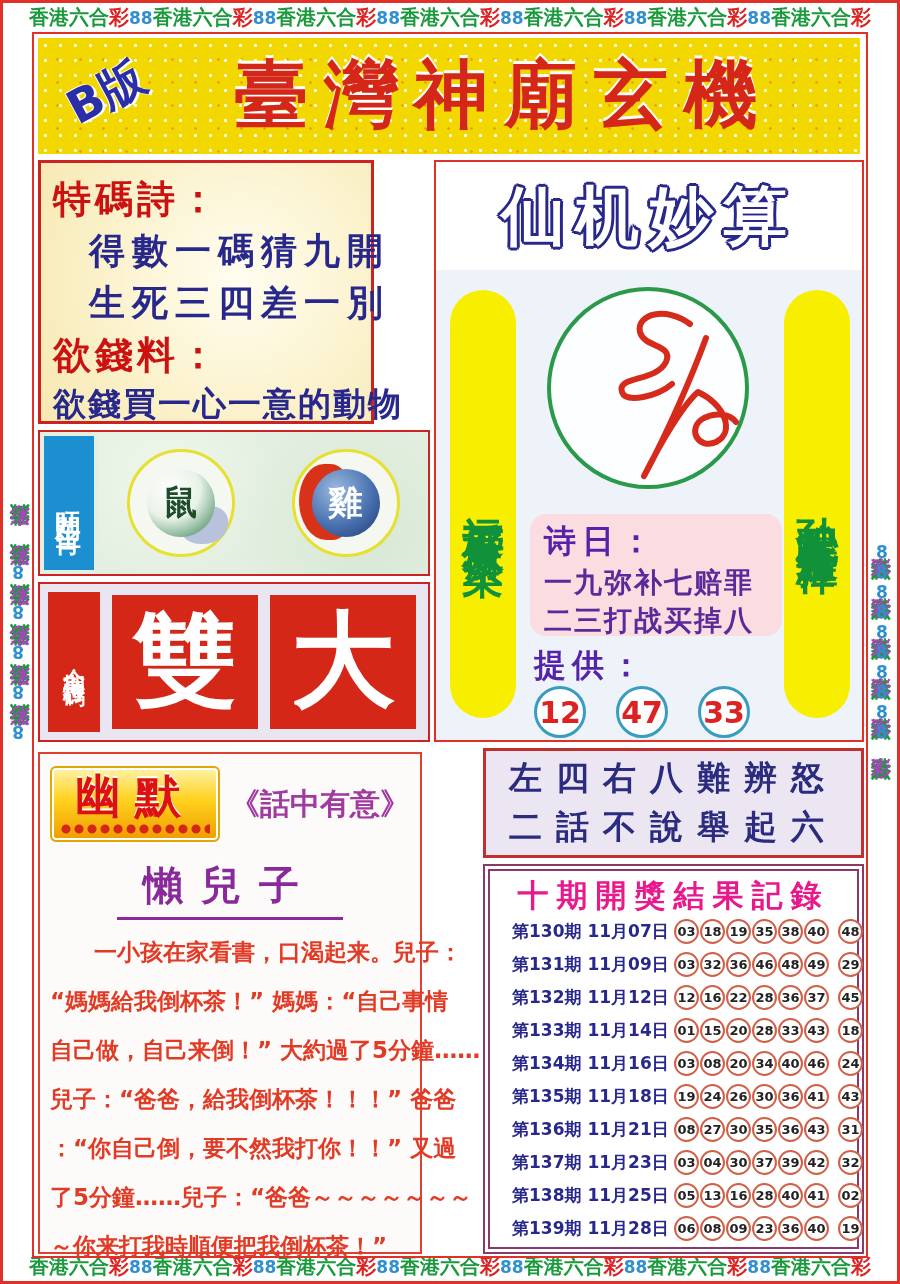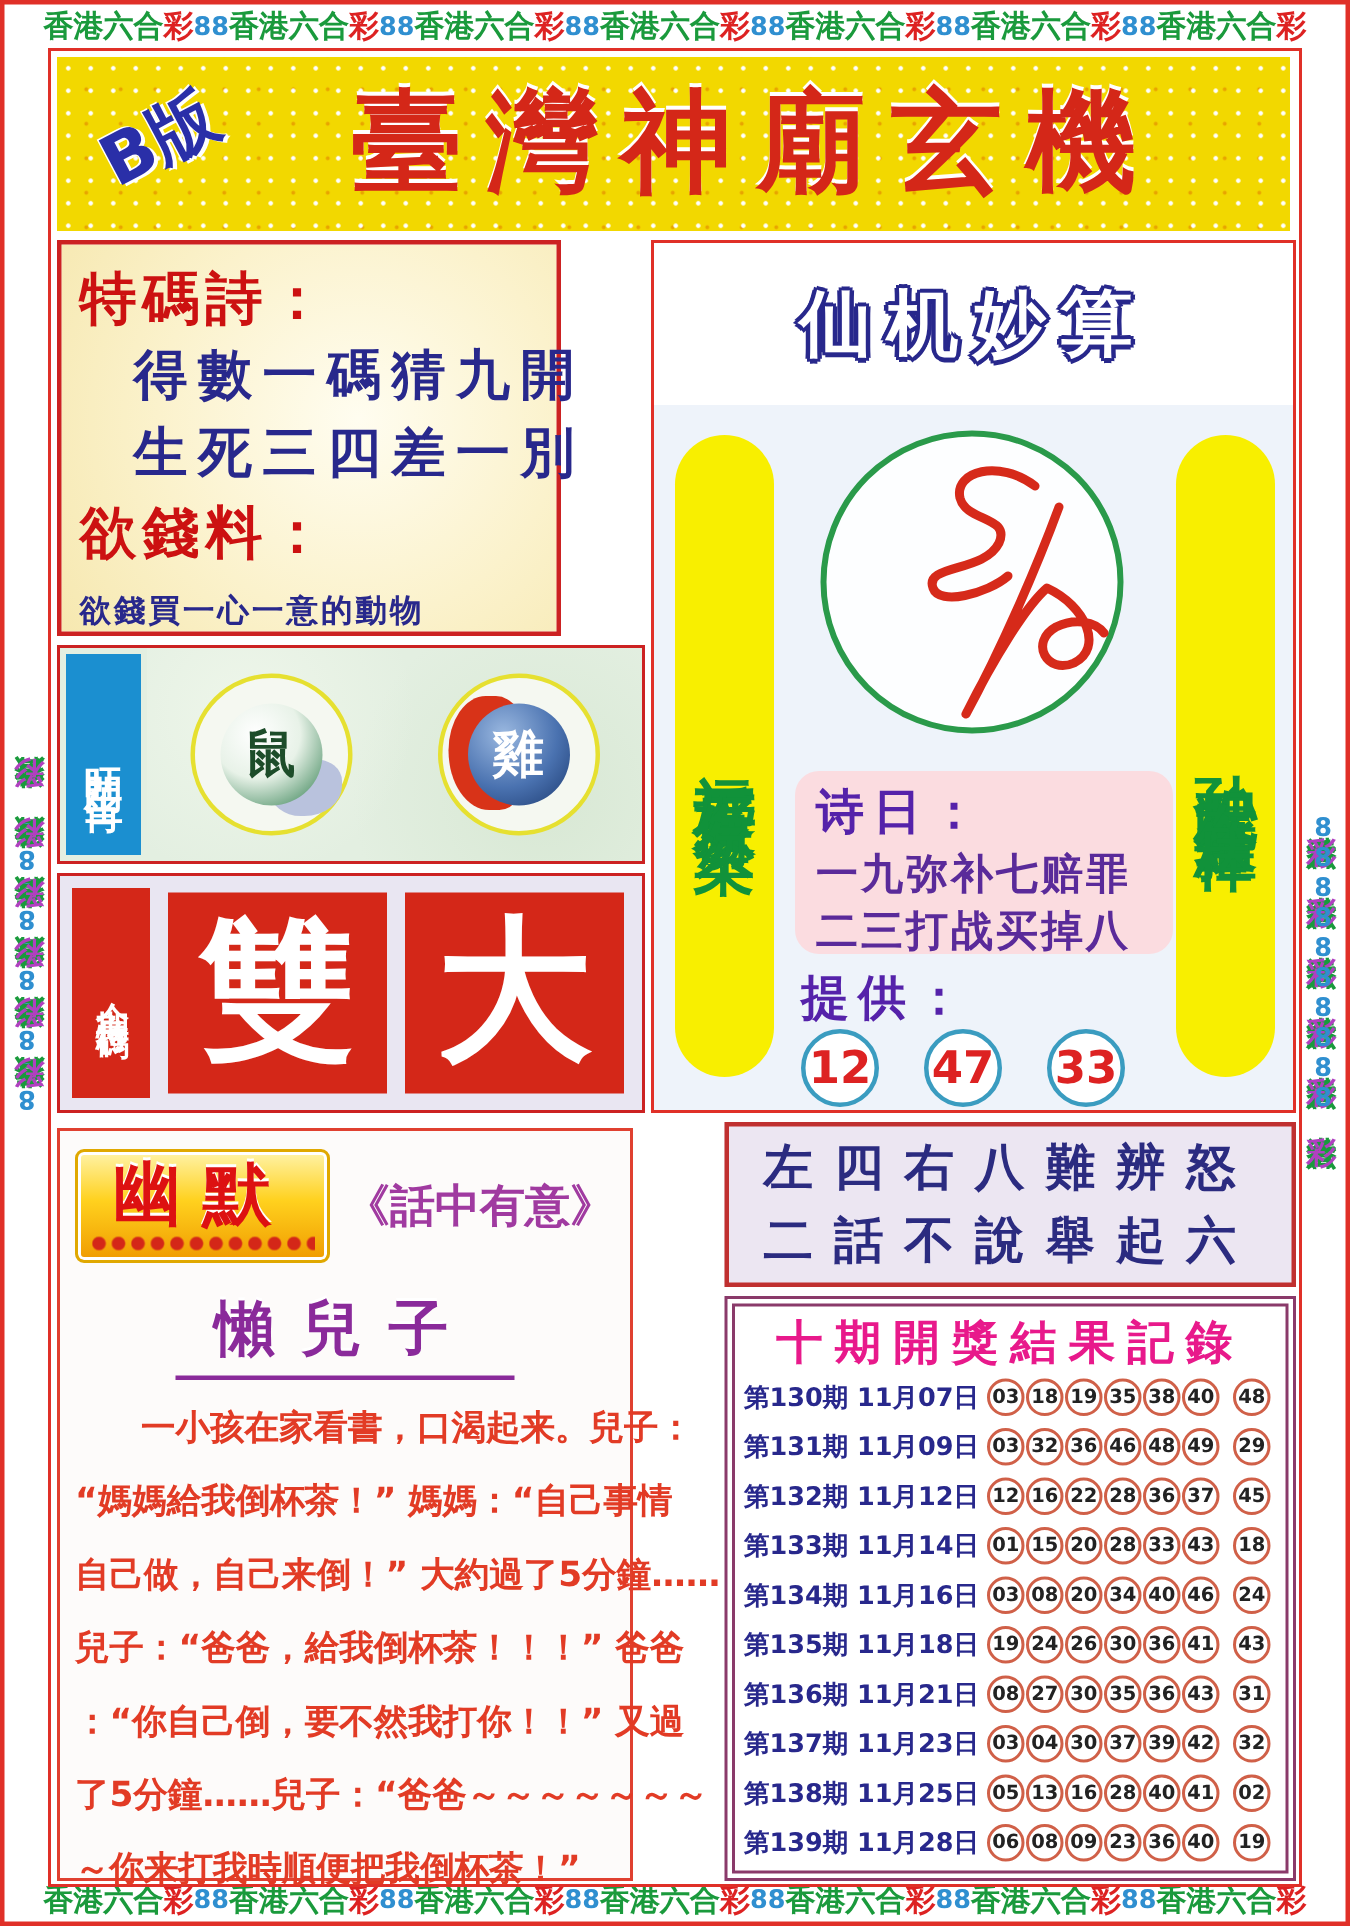--- a/index.html
+++ b/index.html
@@ -31,21 +31,21 @@
   .edition { position:absolute; left:28px; top:24px; transform:rotate(-28deg); font-size:46px; font-weight:bold;
     color:#2a2fa8; text-shadow:2px 2px 0 #fff, -1px -1px 0 #fff; }
   .banner-title { flex:1; text-align:center; padding-left:110px; font-size:74px; font-weight:bold; color:#d42718;
     letter-spacing:16px; text-shadow:0 -3px 0 #ffffff; white-space:nowrap; }
 
   
   .poem-box { position:absolute; left:4px; top:126px; width:336px; height:264px; border:3px solid #cc2222;
     background:radial-gradient(circle at 60% 45%, #fffdf0 0%, #fbf2cc 55%, #f6e8b0 100%); padding:10px 12px; }
   .poem-label { color:#cc1111; font-size:38px; font-weight:bold; letter-spacing:4px; line-height:52px; }
   .poem-line { color:#28288c; font-size:36px; font-weight:bold; letter-spacing:7px; line-height:52px; padding-left:36px; white-space:nowrap; }
-  .poem-last { color:#28288c; font-size:21px; font-weight:bold; letter-spacing:2px; line-height:52px; white-space:nowrap; }
+  .poem-last { color:#28288c; font-size:33px; font-weight:bold; letter-spacing:2px; line-height:52px; white-space:nowrap;font-family:Liberation Mono, monospace; }
 
   .zodiac-box { position:absolute; left:4px; top:396px; width:392px; height:146px; border:2px solid #cc2222;
     background:#e3efe1; display:flex; }
   .zodiac-label { width:50px; margin:4px; background:#1b8fd0; color:#fff; font-weight:bold; font-size:26px;
     writing-mode:vertical-rl; text-orientation:upright; display:flex; align-items:center; justify-content:center; letter-spacing:6px; }
   .zodiac-area { flex:1; display:flex; align-items:center; justify-content:space-around;
     background:radial-gradient(circle at 20% 30%, #eef6ea 0%, transparent 40%), radial-gradient(circle at 80% 70%, #d8e8d4 0%, transparent 45%), #e3efe1; }
   .zcircle { width:108px; height:108px; border-radius:50%; border:3px solid #e6e030; background:#f5f8f1;
     display:flex; align-items:center; justify-content:center; position:relative; }
   .zball { width:68px; height:68px; border-radius:50%; display:flex; align-items:center; justify-content:center;
@@ -73,21 +73,21 @@
   .humor-sub { color:#a03aa0; font-size:30px; font-weight:bold; white-space:nowrap; }
   .humor-title { margin:16px auto 6px; width:max-content; color:#8a2a9a; font-size:40px; font-weight:bold; letter-spacing:18px;
     border-bottom:3px solid #8a2a9a; padding:0 26px 4px; text-shadow:0 -2px 0 #fff; }
   .humor-story { margin-top:8px; }
   .humor-line { color:#e23b25; font-size:23px; font-weight:bold; line-height:49px; white-space:nowrap; }
   .humor-line.indent { padding-left:44px; }
 
   
   .magic-box { position:absolute; left:400px; top:126px; width:430px; height:582px; border:2px solid #e03028; background:#eef3fa; }
   .magic-title-band { position:absolute; left:0; top:0; width:100%; height:108px; background:#fff; display:flex; align-items:center; justify-content:center; }
-  .magic-title { font-size:48px; font-weight:bold; letter-spacing:10px; color:#ffffff;
+  .magic-title { font-size:64px; font-weight:bold; letter-spacing:10px; color:#ffffff;
     text-shadow:3px 0 0 #28288c,-3px 0 0 #28288c,0 3px 0 #28288c,0 -3px 0 #28288c,2px 2px 0 #28288c,-2px -2px 0 #28288c,2px -2px 0 #28288c,-2px 2px 0 #28288c; }
   .pill { position:absolute; width:66px; border-radius:33px; background:#f8ef00; display:flex; align-items:center; justify-content:center; }
   .pill-left  { left:14px;  top:128px; height:428px; }
   .pill-right { right:12px; top:128px; height:428px; }
   .pill-text { writing-mode:vertical-rl; text-orientation:upright; color:#11923a; font-size:42px; font-weight:bold; letter-spacing:6px; }
   .crystal { position:absolute; left:104px; top:118px; width:216px; height:216px; }
   .shiri-box { position:absolute; left:94px; top:352px; width:252px; height:122px; background:#fbdce0; border-radius:16px; padding:6px 14px; }
   .shiri-label { color:#5522aa; font-size:32px; font-weight:bold; letter-spacing:6px; }
   .shiri-line { color:#5a2a9a; font-size:28px; font-weight:bold; letter-spacing:2px; line-height:38px; white-space:nowrap; }
   .provide { position:absolute; left:98px; top:482px; color:#5522aa; font-size:32px; font-weight:bold; letter-spacing:6px; }
@@ -95,21 +95,21 @@
   .lucky { width:52px; height:52px; border-radius:50%; border:3px solid #3a9cc0; background:#fff;
     display:flex; align-items:center; justify-content:center; color:#dd2222; font-size:30px; font-weight:bold; }
 
   
   .calli-box { position:absolute; left:449px; top:714px; width:381px; height:110px; border:3px solid #c03030;
     background:#ece6f2; display:flex; flex-direction:column; align-items:center; justify-content:center; gap:4px; }
   .calli-line { color:#2b2b80; font-size:33px; font-weight:bold; letter-spacing:14px; white-space:nowrap; }
 
   
   .results-box { position:absolute; left:449px; top:830px; width:381px; height:390px; border:7px double #8a3a6a;
-    background:#fff; padding:4px 6px; }
+    background:#fff; padding:4px 22px; }
   .results-title { text-align:center; color:#e8198b; font-size:31px; font-weight:bold; letter-spacing:8px; line-height:40px; white-space:nowrap; }
   .rrow { display:flex; align-items:center; height:33px; }
   .rlabel { width:162px; color:#28288c; font-size:17px; font-weight:bold; white-space:nowrap; }
   .ball { width:25px; height:25px; border-radius:50%; border:2px solid #d06048; color:#222; font-size:13px; font-weight:bold;
     display:flex; align-items:center; justify-content:center; margin-right:1px; background:#fff; flex:none; }
   .ball.special { margin-left:8px; }
 </style>
 </head>
 <body>
 

